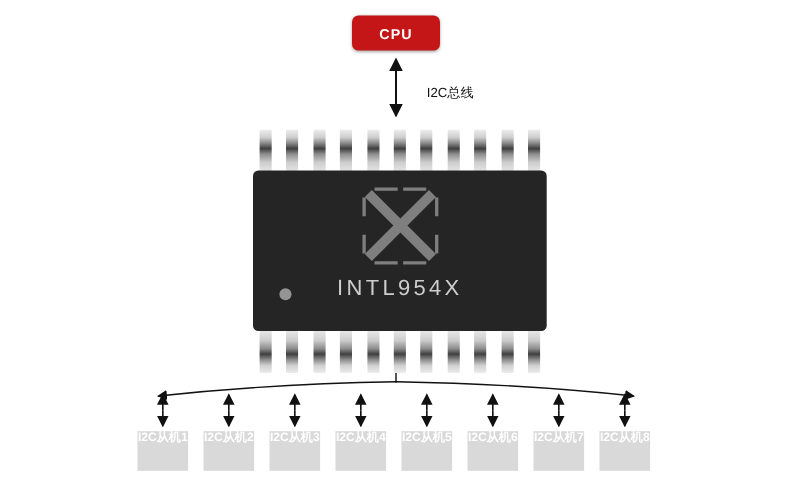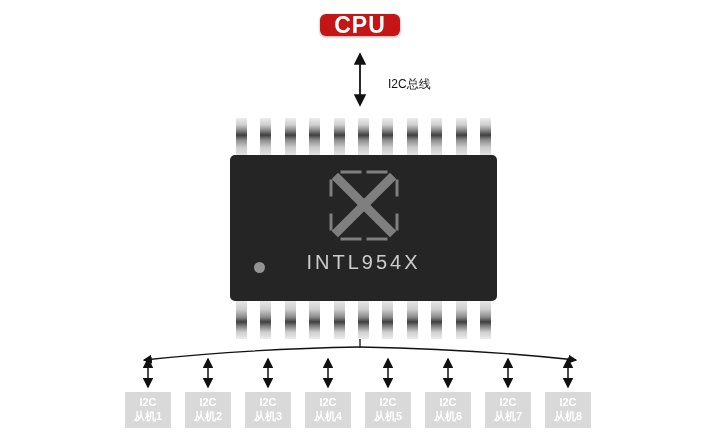--- a/index.html
+++ b/index.html
@@ -4,24 +4,24 @@
 <style>
   html,body{margin:0;padding:0;}
   body{
     width:720px;height:440px;position:relative;overflow:hidden;
     background:#ffffff;font-family:"Liberation Sans",sans-serif;
   }
   .overlay{position:absolute;left:0;top:0;pointer-events:none;}
 
   
   .cpu{
-    position:absolute;left:320px;top:14px;width:80px;height:22px;
+    position:absolute;left:320px;top:14px;width:80px;height:32px;
     background:#c41616;border-radius:6px;
     display:flex;align-items:center;justify-content:center;
-    color:#ffffff;font-weight:bold;font-size:23px;letter-spacing:1px;
+    color:#ffffff;font-weight:bold;font-size:13px;letter-spacing:1px;
     box-shadow:0 1px 3px rgba(0,0,0,.35);
   }
 
   
   .bus-label{
     position:absolute;left:388px;top:76px;
     font-size:12px;color:#111111;
   }
 
   
@@ -54,21 +54,21 @@
   .pin1-dot{
     position:absolute;left:24px;top:107px;width:11px;height:11px;
     border-radius:50%;background:#949494;
   }
 
   
   .slaves{position:absolute;left:0;top:0;width:720px;height:440px;}
   .slave{
     position:absolute;top:392px;width:46px;height:36px;
     background:#d9d9d9;color:#ffffff;font-weight:bold;font-size:11px;
-    text-align:center;display:flex;flex-direction:column;justify-content:center;
+    text-align:center;display:flex;flex-direction:row;justify-content:center;
     line-height:1.25;
   }
   .slave:nth-child(1){left:125px}
   .slave:nth-child(2){left:185px}
   .slave:nth-child(3){left:245px}
   .slave:nth-child(4){left:305px}
   .slave:nth-child(5){left:365px}
   .slave:nth-child(6){left:425px}
   .slave:nth-child(7){left:485px}
   .slave:nth-child(8){left:545px}

